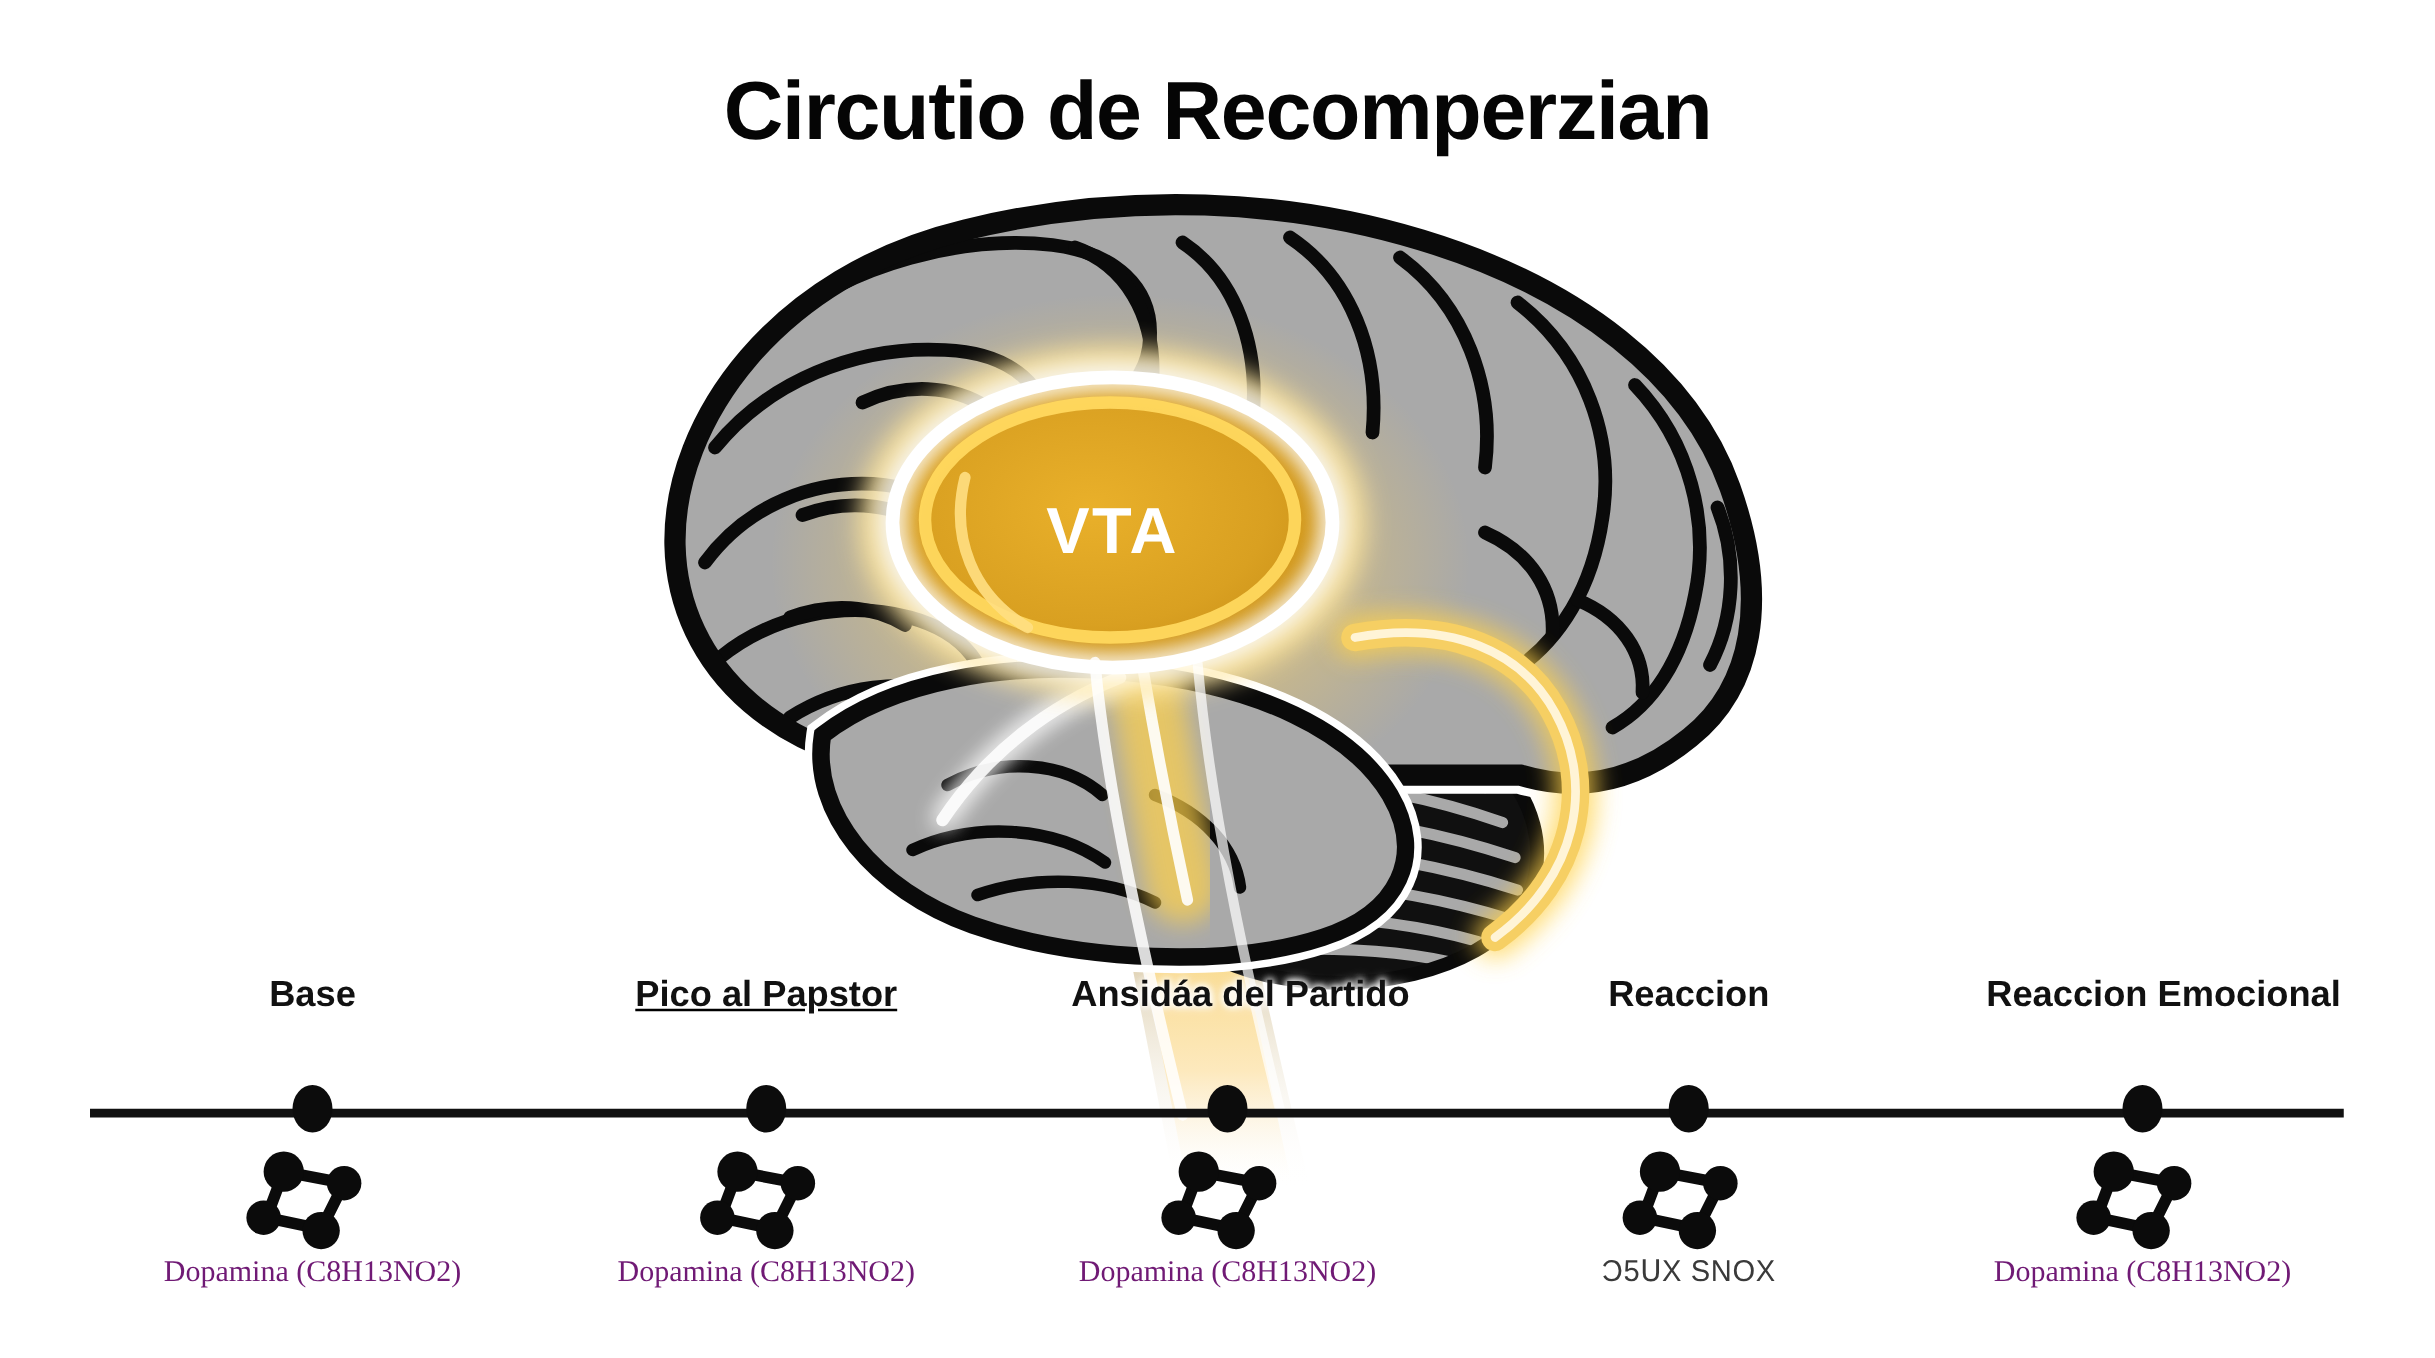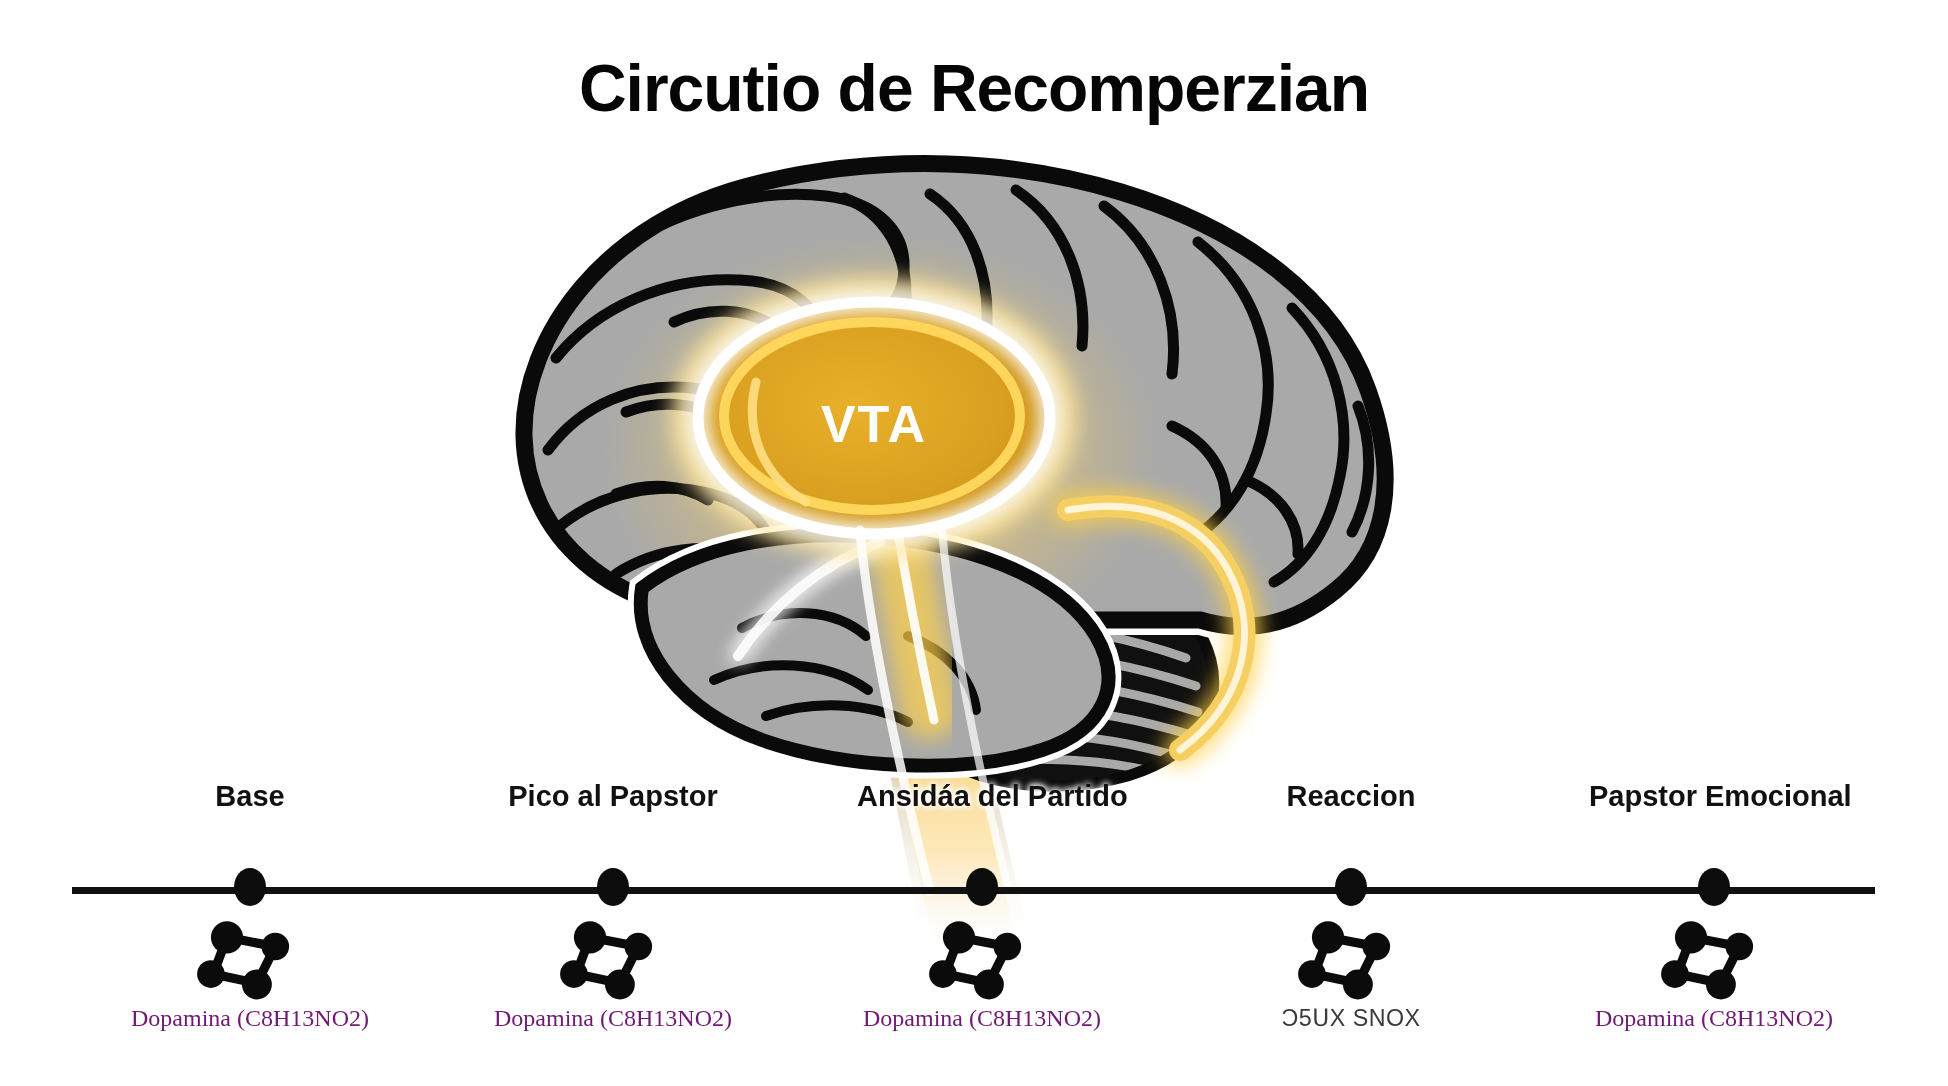--- a/index.html
+++ b/index.html
@@ -18,21 +18,21 @@
     font-size:66px;
     letter-spacing:-1px;
     color:#050505;
     white-space:nowrap;
     margin-top:12px;
   }
 
   
   #brain-wrap{
     position:absolute;
-    left:456px; top:150px;
+    left:472px; top:150px;
     width:1020px; height:800px;
   }
   #brain-svg{ width:100%; height:100%; display:block; overflow:visible; }
 
   
   #timeline{
     position:absolute;
     left:0; top:0; width:1948px; height:761px;
     pointer-events:none;
   }
@@ -283,21 +283,21 @@
   </g>
   <g fill="#0b0b0b">
     <circle cx="30" cy="22" r="14"></circle>
     <circle cx="72" cy="30" r="12"></circle>
     <circle cx="56" cy="63" r="13"></circle>
     <circle cx="16" cy="54" r="12"></circle>
   </g>
 </svg>
         </div>
         <div class="tl-cap" style="left: 250px;">Dopamina (C8H13NO2)</div>
-        <div class="tl-node" style="left: 613px;">
+        <div class="tl-node" style="left: 613px; text-decoration: underline;">
           <div class="tl-label">Pico al Papstor</div>
         </div>
         <div class="tl-dot" style="left: 613px;"></div>
         <div class="tl-mol" style="left: 613px;">
           <svg viewBox="0 0 100 80" xmlns="http://www.w3.org/2000/svg">
   <g stroke="#0b0b0b" stroke-width="8" stroke-linecap="round">
     <line x1="30" y1="22" x2="72" y2="30"></line>
     <line x1="72" y1="30" x2="56" y2="62"></line>
     <line x1="56" y1="62" x2="18" y2="54"></line>
     <line x1="18" y1="54" x2="30" y2="22"></line>
@@ -347,21 +347,21 @@
   <g fill="#0b0b0b">
     <circle cx="30" cy="22" r="14"></circle>
     <circle cx="72" cy="30" r="12"></circle>
     <circle cx="56" cy="63" r="13"></circle>
     <circle cx="16" cy="54" r="12"></circle>
   </g>
 </svg>
         </div>
         <div class="tl-cap garbled" style="left: 1351px;">Ɔ5ᑌX SNOX</div>
         <div class="tl-node" style="left: 1714px;">
-          <div class="tl-label">Papstor Emocional</div>
+          <div class="tl-label">Reaccion Emocional</div>
         </div>
         <div class="tl-dot" style="left: 1714px;"></div>
         <div class="tl-mol" style="left: 1714px;">
           <svg viewBox="0 0 100 80" xmlns="http://www.w3.org/2000/svg">
   <g stroke="#0b0b0b" stroke-width="8" stroke-linecap="round">
     <line x1="30" y1="22" x2="72" y2="30"></line>
     <line x1="72" y1="30" x2="56" y2="62"></line>
     <line x1="56" y1="62" x2="18" y2="54"></line>
     <line x1="18" y1="54" x2="30" y2="22"></line>
   </g>

